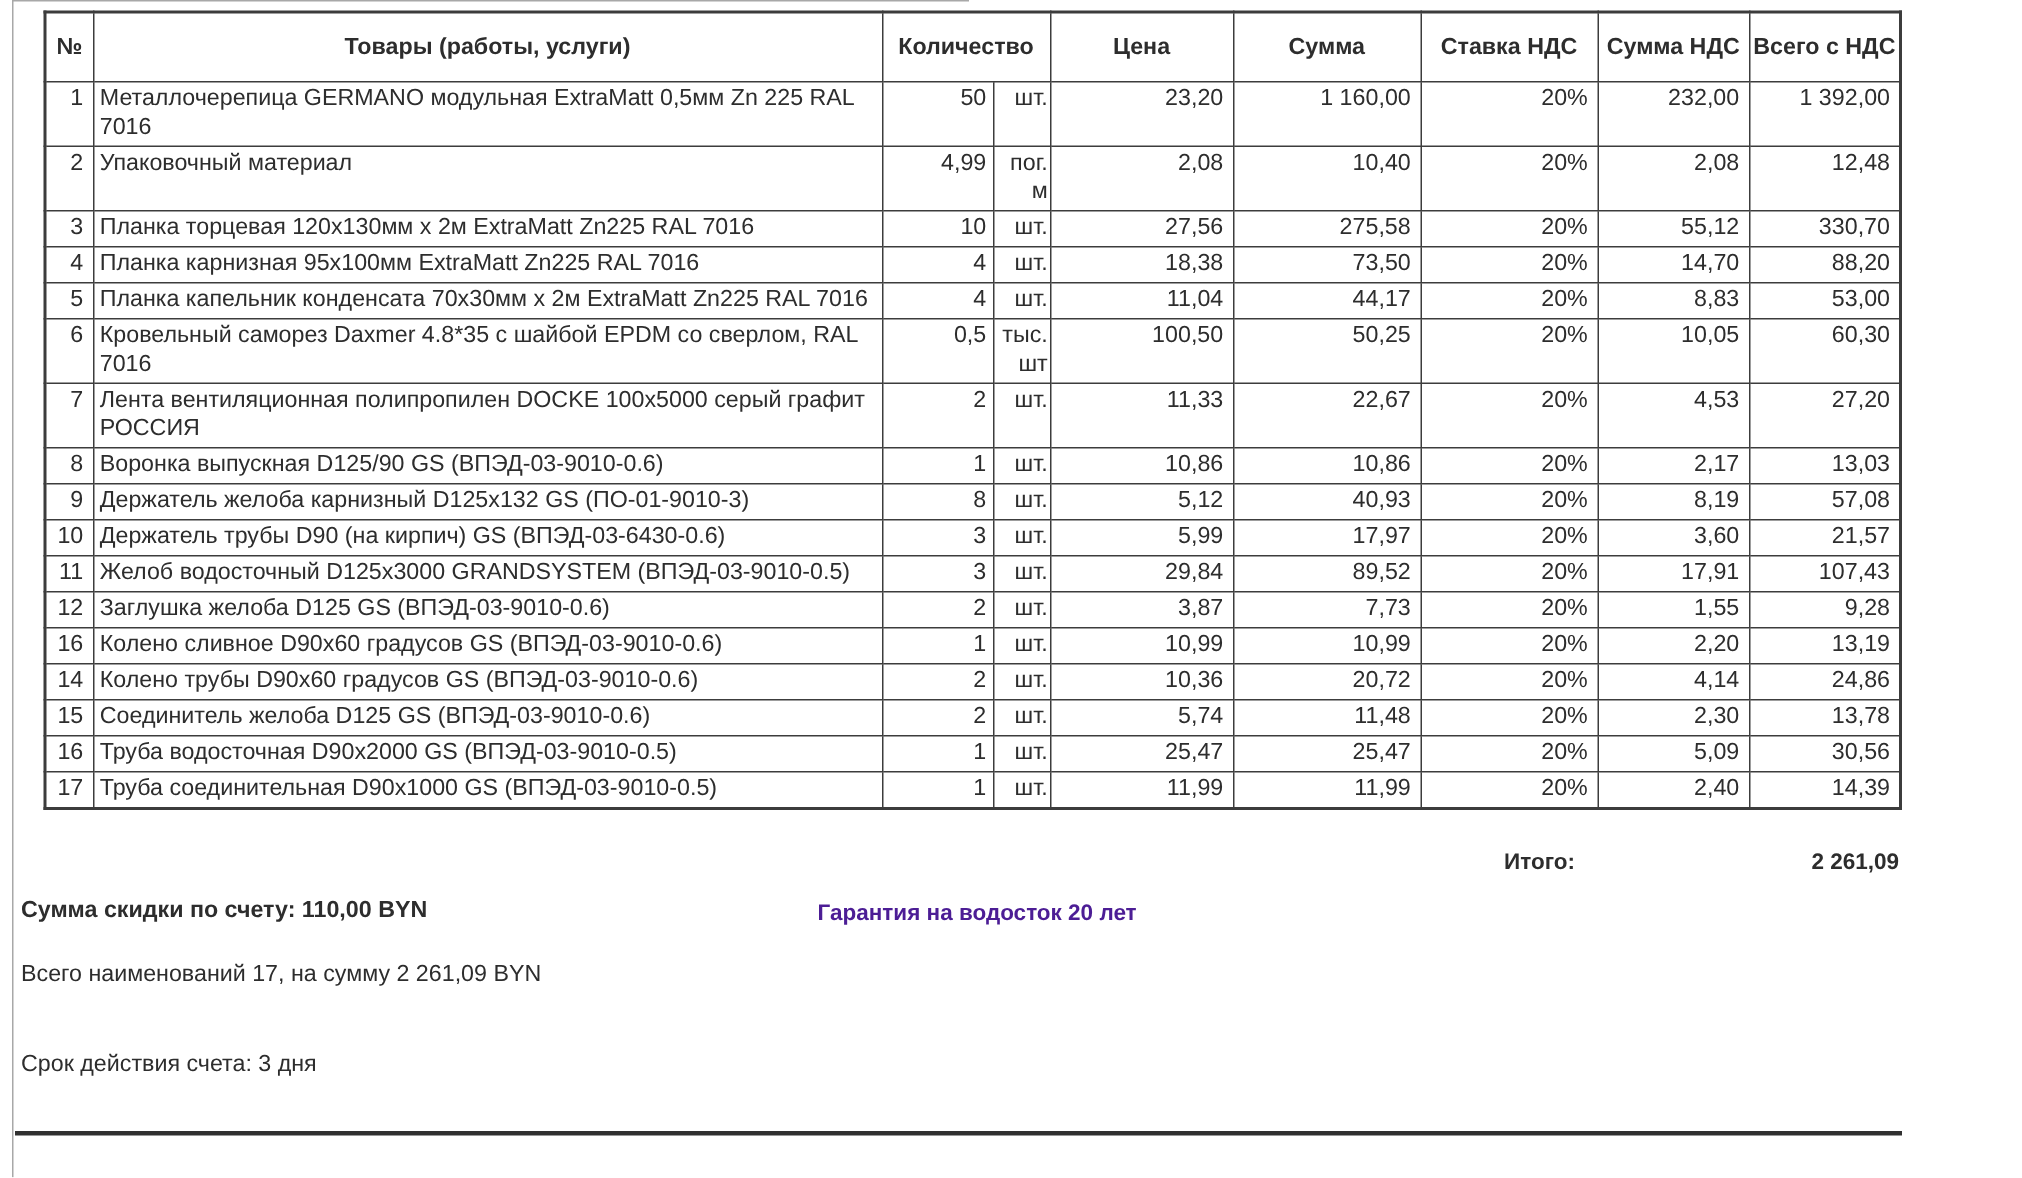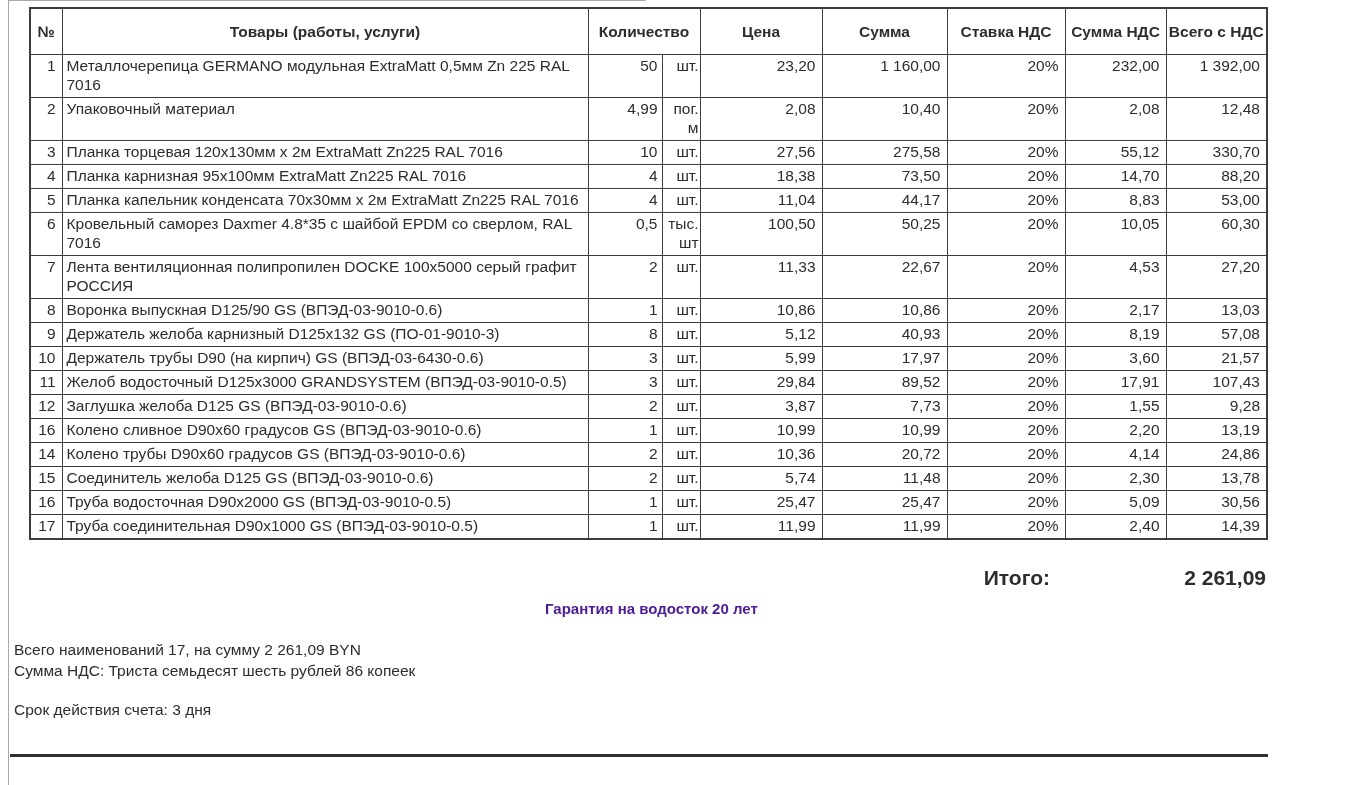--- a/index.html
+++ b/index.html
@@ -25,21 +25,21 @@
     border:1px solid #3c3c3c; vertical-align:top;
     padding:1px 4px 3px; line-height:19px;
   }
   .c-num   { text-align:right; padding-right:6px !important; }
   .c-name  { text-align:left; }
   .c-qty   { text-align:right; padding-right:4px !important;margin-top:48px; }
   .c-unit  { text-align:right; padding-left:4px !important; padding-right:1px !important; }
   .c-money { text-align:right; padding-right:6px !important; }
 
   .totals { position:absolute; top:566px; left:29px; width:1237px; height:20px;
-            font-weight:bold; font-size:21px; }
+            font-weight:bold; font-size:15px; }
   .t-label { position:absolute; right:216px; top:0; }
   .t-value { position:absolute; right:0; top:0; }
 
   .f { position:absolute; left:14px; font-size:15.5px; line-height:20px; white-space:nowrap; }
   .discount { top:597px; font-weight:bold; }
   .warranty { left:545px; top:599px; font-weight:bold; font-size:15px; }
   .items    { top:640px; }
   .vatw     { top:661px; }
   .valid    { top:700px; }
   .totalw   { top:719px; font-weight:bold; font-size:18px; color:#222; }
@@ -265,18 +265,18 @@
           <td class="c-money">14,39</td>
         </tr>
       </tbody>
   </table>
 
   <div class="totals">
     <span class="t-label">Итого:</span>
     <span class="t-value">2 261,09</span>
   </div>
 
+  <div class="f discount">Сумма скидки по счету: 110,00 BYN</div>
   <div class="f warranty" style="color: #4c1d95;">Гарантия на водосток 20 лет</div>
   <div class="f items">Всего наименований 17, на сумму 2 261,09 BYN</div>
-  <div class="f vatw">Сумма НДС: Триста семьдесят шесть рублей 86 копеек</div>
   <div class="f valid">Срок действия счета: 3 дня</div>
   <div class="bottom-rule"></div>
 </div>
 
 </body></html>

